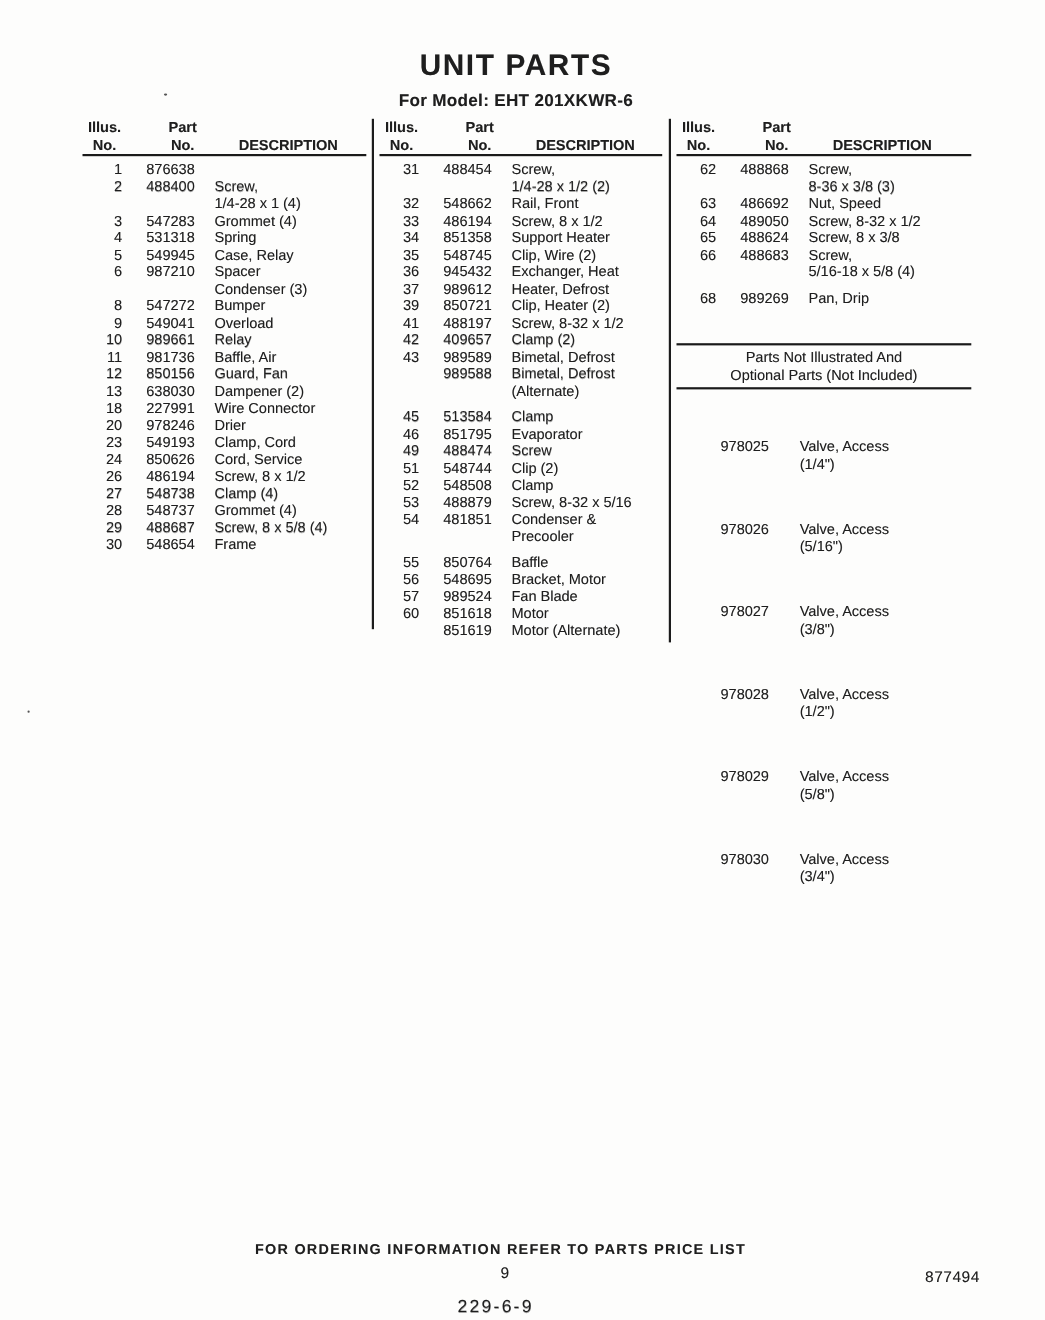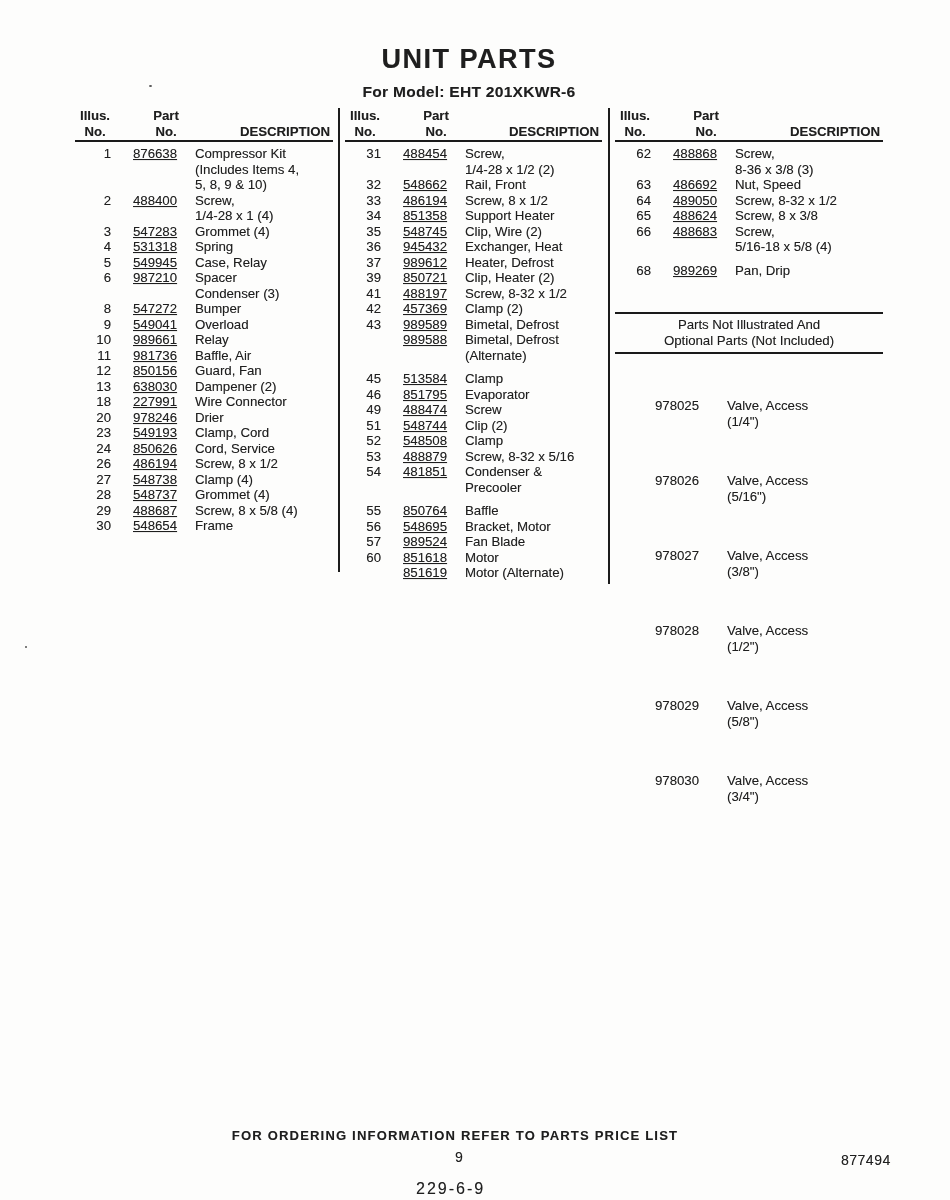--- a/index.html
+++ b/index.html
@@ -25,26 +25,26 @@
   .col-2{left:270px;width:257px;}
   .col-3{left:540px;width:268px;}
   .vline{position:absolute;top:0;width:1.5px;background:#1c1c1c;}
   .vline-1{left:263px;height:464px;}
   .vline-2{left:533px;height:476px;}
   .hdr{
     display:grid;grid-template-columns:40px 78px 1fr;
     font-weight:700;border-bottom:2px solid #1a1a1a;padding-bottom:1px;gap:12px;
   }
   .hdr-2col{display:flex;flex-direction:column;align-items:center;}
-  .hdr-desc{align-self:end;text-align:right;padding-right:3px;}
+  .hdr-desc{align-self:end;text-align:left;padding-right:3px;}
   .rows{margin-top:4px;}
   .row{display:grid;grid-template-columns:40px 78px 1fr;}
   .gap-before{margin-top:8px;}
   .c-illus{text-align:right;padding-right:4px;}
-  .c-part{padding-left:18px;text-decoration:underline;}
+  .c-part{padding-left:18px;}
   .c-desc{white-space:pre-line;padding-left:2px;}
   .ni-panel{margin-top:34px;}
   .ni-heading{
     border-top:2px solid #1a1a1a;border-bottom:2px solid #1a1a1a;
     text-align:center;padding:3px 0 4px;
   }
   .ni-rows{margin-top:17px;}
   .ni-row{display:grid;grid-template-columns:58px 1fr;column-gap:14px;padding-left:40px;margin-top:44px;}
   .ni-desc{white-space:pre-line;}
   .footer-ordering{
@@ -79,23 +79,20 @@
       <div class="hdr-2col">
         <span>Part</span>
         <span>No.</span>
       </div>
       <div class="hdr-desc">DESCRIPTION</div>
     </div>
     <div class="rows">
         <div class="row">
     <span class="c-illus">1</span>
     <span class="c-part">876638</span>
-    <span class="c-desc">Compressor Kit
-(Includes Items 4,
-5, 8, 9 &amp; 10)</span>
   </div>
         <div class="row">
     <span class="c-illus">2</span>
     <span class="c-part">488400</span>
     <span class="c-desc">Screw,
 1/4-28 x 1 (4)</span>
   </div>
         <div class="row">
     <span class="c-illus">3</span>
     <span class="c-part">547283</span>
@@ -251,21 +248,21 @@
     <span class="c-part">850721</span>
     <span class="c-desc">Clip, Heater (2)</span>
   </div>
         <div class="row">
     <span class="c-illus">41</span>
     <span class="c-part">488197</span>
     <span class="c-desc">Screw, 8-32 x 1/2</span>
   </div>
         <div class="row">
     <span class="c-illus">42</span>
-    <span class="c-part">457369</span>
+    <span class="c-part">409657</span>
     <span class="c-desc">Clamp (2)</span>
   </div>
         <div class="row">
     <span class="c-illus">43</span>
     <span class="c-part">989589</span>
     <span class="c-desc">Bimetal, Defrost</span>
   </div>
         <div class="row">
     <span class="c-illus"></span>
     <span class="c-part">989588</span>

